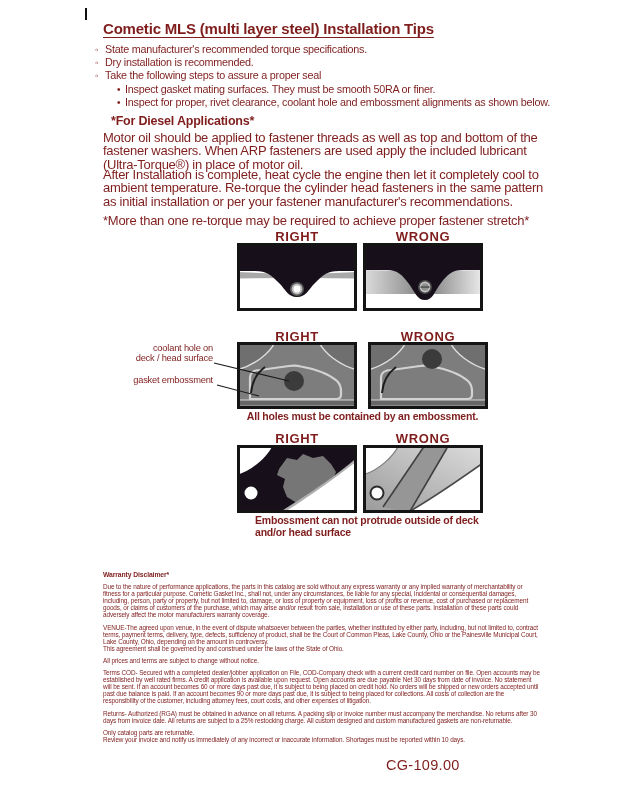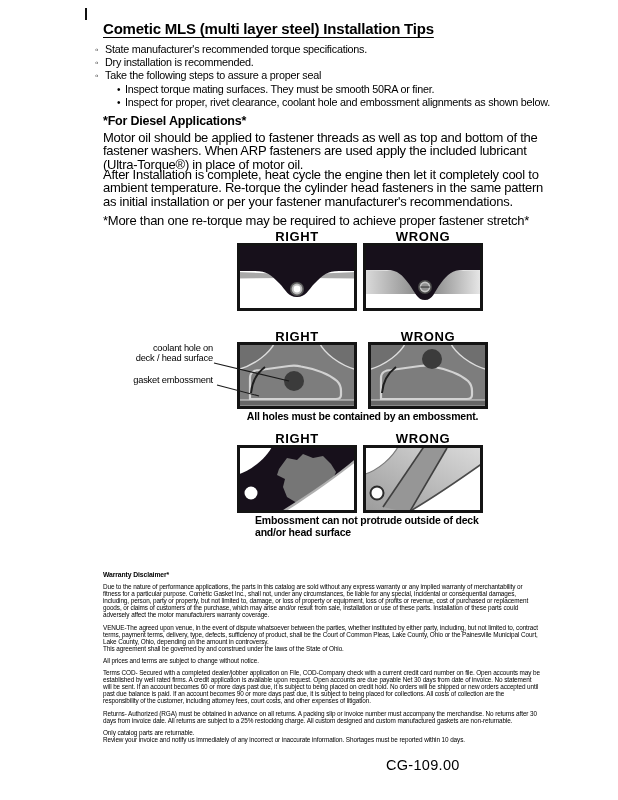--- a/index.html
+++ b/index.html
@@ -1,28 +1,28 @@
 <!DOCTYPE html>
 <html><head>
 <meta charset="utf-8">
 <style>
   html,body{margin:0;padding:0;background:#ffffff;}
   .page{position:relative;width:618px;height:800px;background:#ffffff;overflow:hidden;
-        font-family:"Liberation Sans",sans-serif;color:#000000;}
+        font-family:"Liberation Sans",sans-serif;color:#7f1d1d;}
   .abs{position:absolute;}
   .edge-mark{left:85px;top:8px;width:2px;height:12px;background:#111;}
   .title{left:103px;top:20px;margin:0;font-size:15px;font-weight:bold;letter-spacing:-0.2px;
          text-decoration:underline;text-underline-offset:3px;}
   .bullets{left:95px;top:43px;font-size:10.8px;letter-spacing:-0.25px;line-height:13.2px;width:480px;}
   .b{display:flex;}
   .b .mk{flex:0 0 10px;}
   .b.l1 .mk{font-size:10px;}
   .b.l2{margin-left:22px;}
   .b.l2 .mk{flex:0 0 8px;font-size:10px;}
-  .diesel-h{left:103px;top:114px;font-size:12.5px;font-weight:bold;letter-spacing:-0.2px;}
+  .diesel-h{left:111px;top:114px;font-size:12.5px;font-weight:bold;letter-spacing:-0.2px;}
   .para{left:103px;width:455px;font-size:13px;letter-spacing:-0.25px;line-height:13.4px;}
   .p1{top:131px;} .p2{top:168px;} .p3{top:214px;}
   .fig-label{width:120px;text-align:center;font-size:13px;font-weight:bold;letter-spacing:0.6px;}
   .panel{width:120px;height:68px;display:block;}
   .cap{font-size:10.5px;font-weight:bold;letter-spacing:-0.2px;line-height:11.5px;}
   .ann{width:104px;text-align:right;font-size:9.3px;letter-spacing:-0.2px;line-height:10px;}
   .overlay{pointer-events:none;}
   .disclaimer{left:103px;top:571px;width:438px;font-size:6.4px;letter-spacing:-0.1px;line-height:7.1px;}
   .disclaimer h2{font-size:6.8px;margin:0 0 5px 0;}
   .disclaimer p{margin:0 0 5px 0;}
@@ -46,21 +46,21 @@
     <div class="b l1">
       <span class="mk">◦</span>
       <span>Dry installation is recommended.</span>
     </div>
     <div class="b l1">
       <span class="mk">◦</span>
       <span>Take the following steps to assure a proper seal</span>
     </div>
     <div class="b l2">
       <span class="mk">•</span>
-      <span>Inspect torque mating surfaces.  They must be smooth 50RA or finer.</span>
+      <span>Inspect gasket mating surfaces.  They must be smooth 50RA or finer.</span>
     </div>
     <div class="b l2">
       <span class="mk">•</span>
       <span>Inspect for proper, rivet clearance, coolant hole and embossment alignments as shown below.</span>
     </div>
   </div>
 
   <div class="abs diesel-h">*For Diesel Applications*</div>
   <div class="abs para p1">Motor oil should be applied to fastener threads as well as top and bottom of the fastener washers. When ARP fasteners are used apply the included lubricant (Ultra-Torque®) in place of motor oil.</div>
   <div class="abs para p2">After Installation is complete, heat cycle the engine then let it completely cool to ambient temperature. Re-torque the cylinder head fasteners in the same pattern as initial installation or per your fastener manufacturer's recommendations.</div>

